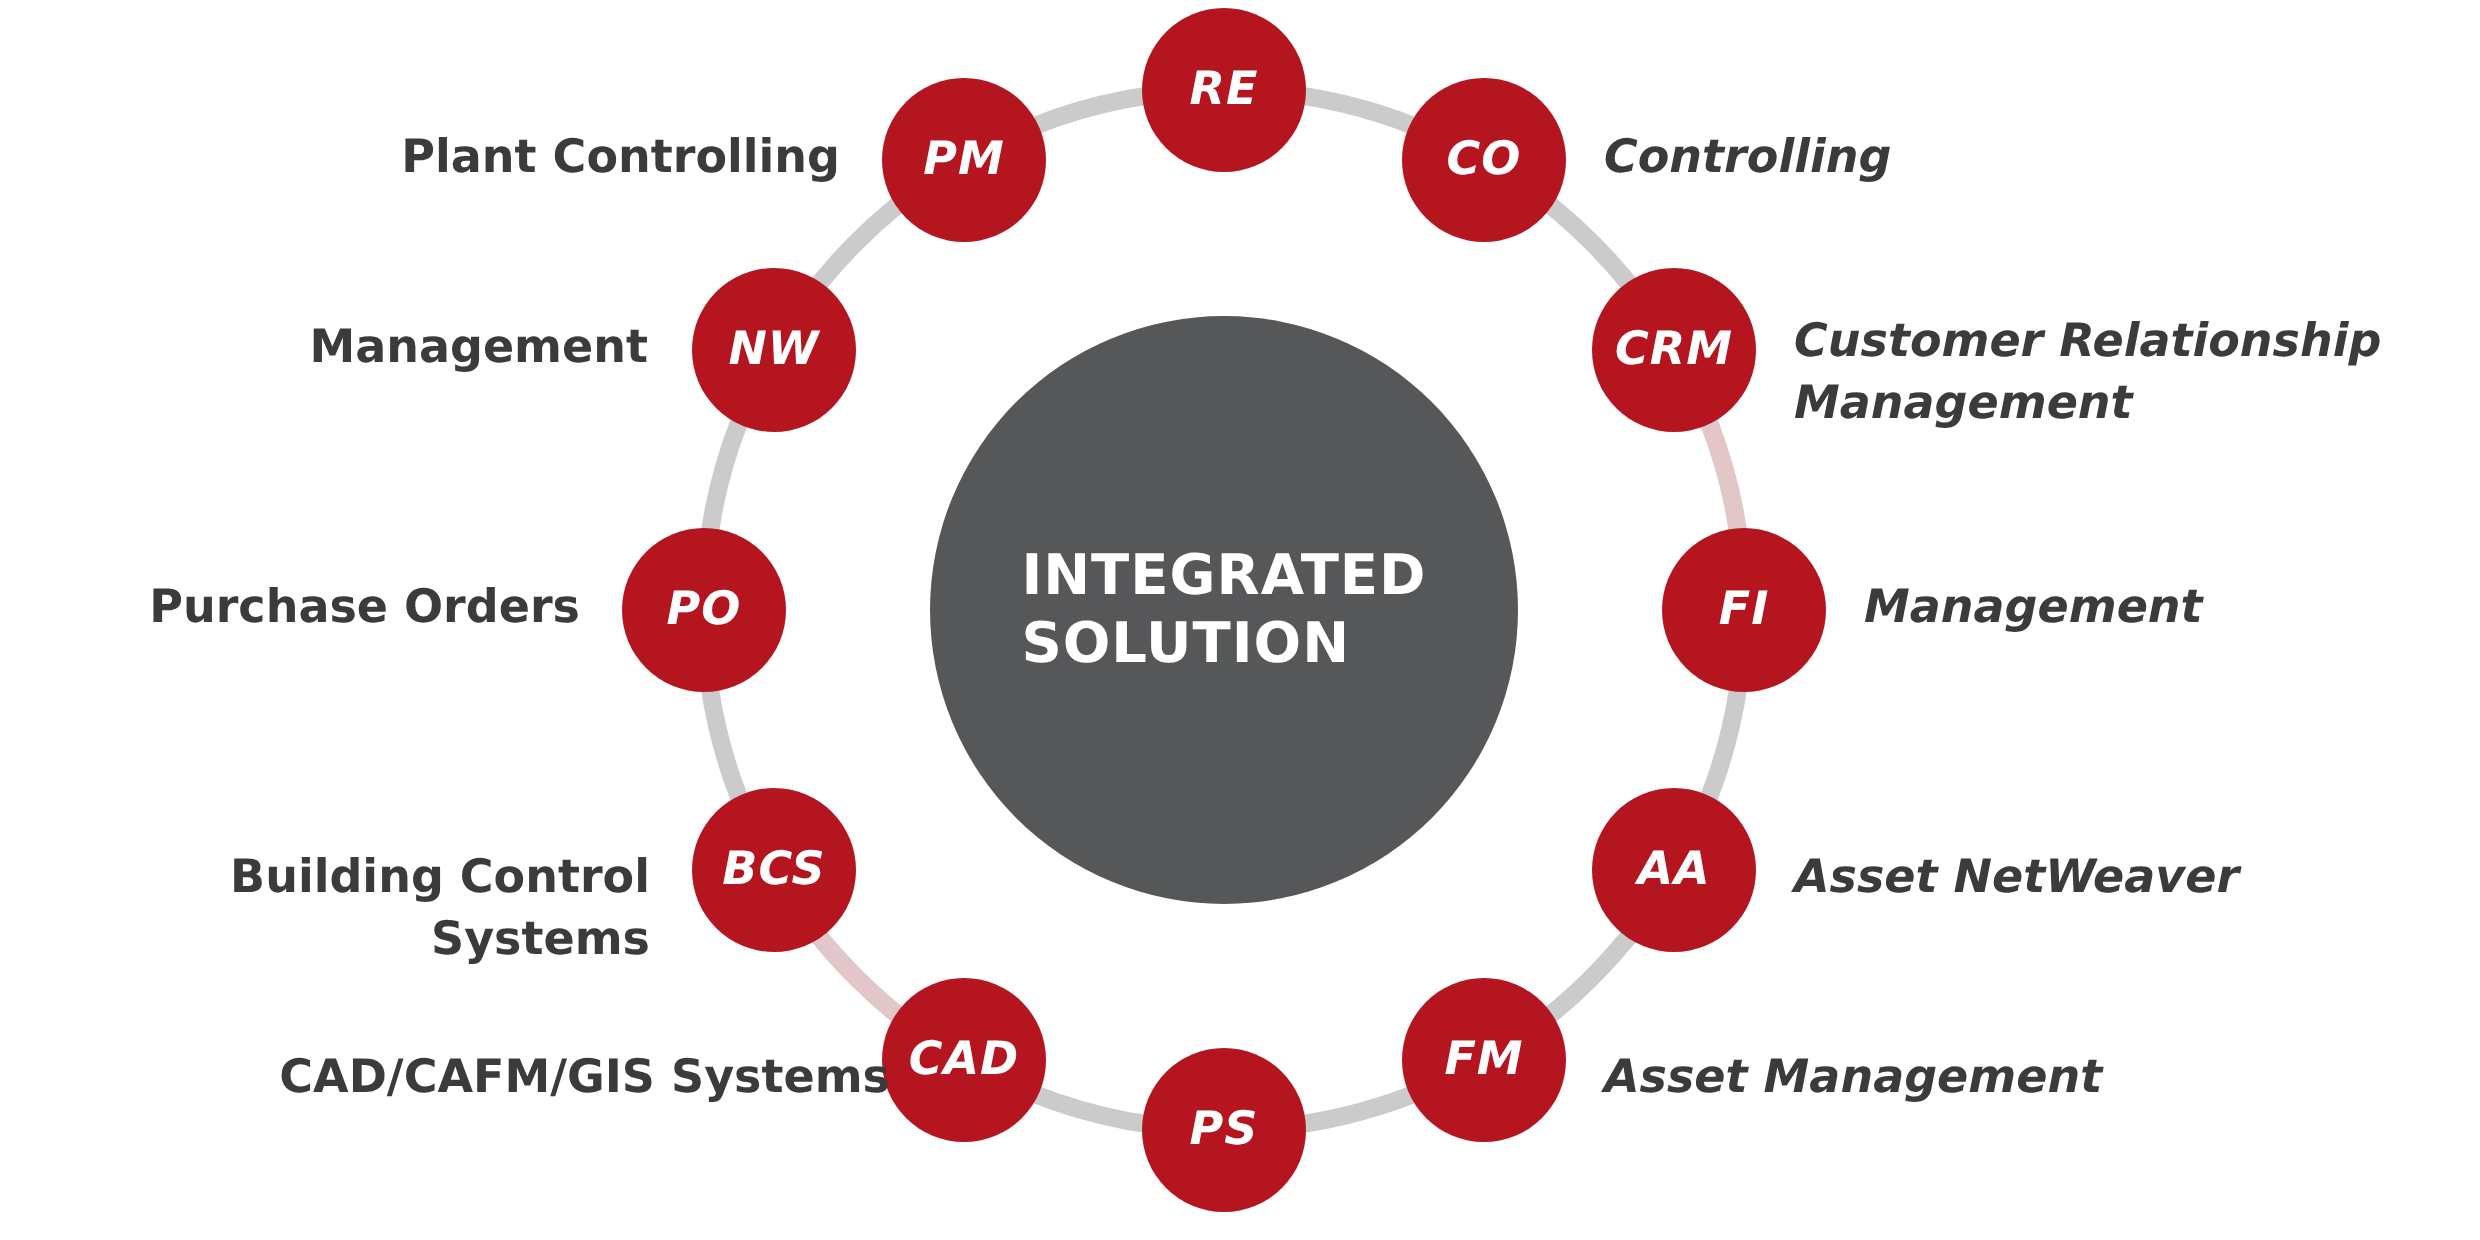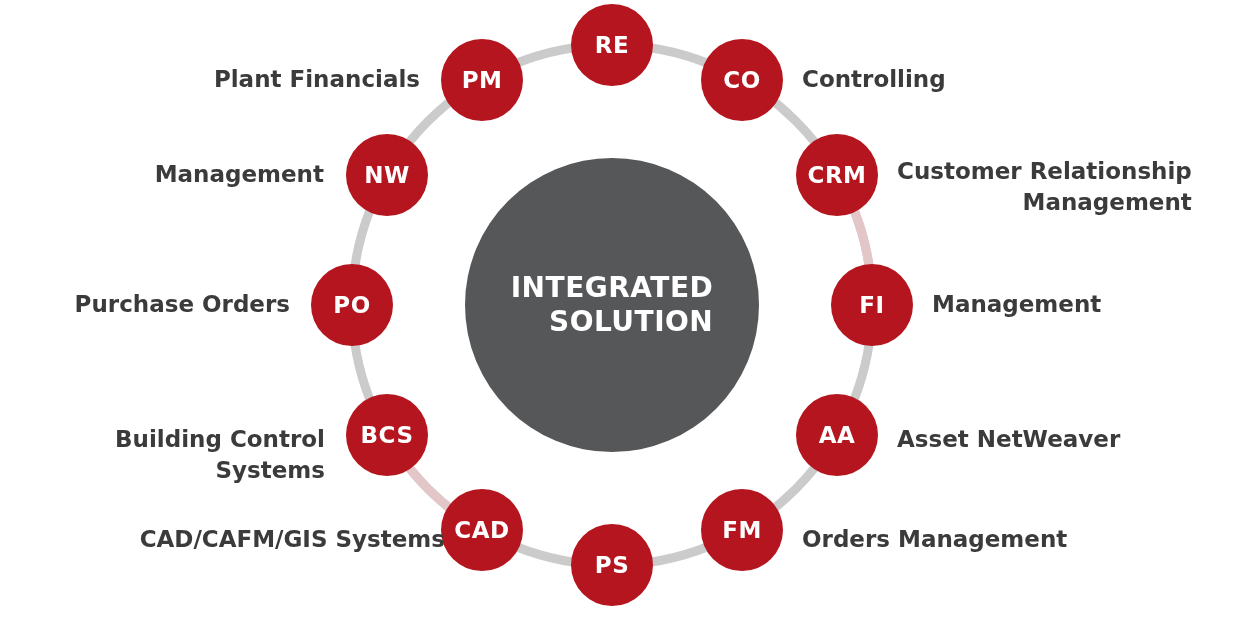--- a/index.html
+++ b/index.html
@@ -46,48 +46,49 @@
     border-radius: 50%;
     background: var(--center-gray);
     display: flex;
     align-items: center;
     justify-content: center;
   }
   .center-text {
     color: #ffffff;
     font-size: 28px;
     font-weight: bold;
-    text-align: right;
+    text-align: left;
     line-height: 34px;
     letter-spacing: 0.5px;
   }
   .node {
     position: absolute;
     width: 82px;
     height: 82px;
     border-radius: 50%;
     background: var(--node-red);
     color: #ffffff;
     font-size: 23px;
     font-weight: bold;
     display: flex;
     align-items: center;
     justify-content: center;
     letter-spacing: 0.5px;
+    font-style: italic;
   }
   .label {
     position: absolute;
     color: var(--label-color);
     font-size: 23px;
     font-weight: bold;
     line-height: 31px;
     white-space: pre-line;
   }
   .label.left { text-align: right; }
-  .label.right { text-align: right; }
+  .label.right { text-align: left; font-style: italic; }
 
   
   .n-re  { left: 571px; top: 4px; }
   .n-co  { left: 701px; top: 39px; }
   .n-crm { left: 796px; top: 134px; }
   .n-fi  { left: 831px; top: 264px; }
   .n-aa  { left: 796px; top: 394px; }
   .n-fm  { left: 701px; top: 489px; text-align: center; }
   .n-ps  { left: 571px; top: 524px; }
   .n-cad { left: 441px; top: 489px; }
@@ -132,25 +133,25 @@
   <div class="node n-fi">FI</div>
   <div class="node n-aa">AA</div>
   <div class="node n-fm">FM</div>
   <div class="node n-ps">PS</div>
   <div class="node n-cad">CAD</div>
   <div class="node n-bcs">BCS</div>
   <div class="node n-po">PO</div>
   <div class="node n-nw">NW</div>
   <div class="node n-pm">PM</div>
 
-  <div class="label left l-pm">Plant Financials</div>
+  <div class="label left l-pm">Plant Controlling</div>
   <div class="label left l-nw">Management</div>
   <div class="label left l-po">Purchase Orders</div>
   <div class="label left l-bcs">Building Control Systems</div>
   <div class="label left l-cad">CAD/CAFM/GIS Systems</div>
   <div class="label right l-co">Controlling</div>
   <div class="label right l-crm">Customer Relationship
 Management</div>
   <div class="label right l-fi">Management</div>
   <div class="label right l-aa">Asset NetWeaver</div>
-  <div class="label right l-fm">Orders Management</div>
+  <div class="label right l-fm">Asset Management</div>
 
 </div>
 
 </body></html>

